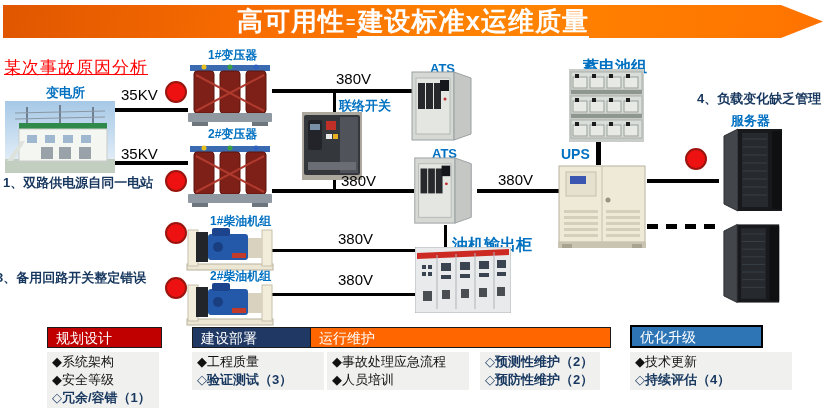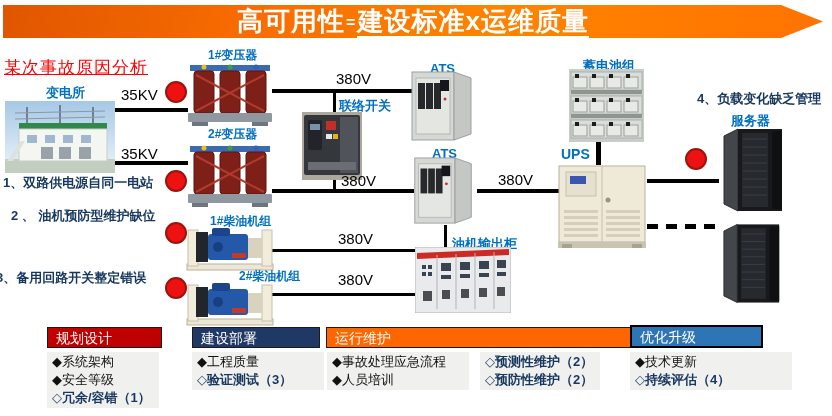--- a/index.html
+++ b/index.html
@@ -167,21 +167,21 @@
       <rect x="5" y="7" width="34" height="56" fill="#e4e6e2" stroke="#b4bab8"></rect>
       <rect x="7" y="12" width="7" height="26" fill="#26282c"></rect>
       <rect x="15" y="12" width="7" height="26" fill="#26282c"></rect>
       <rect x="23" y="12" width="7" height="26" fill="#26282c"></rect>
       <rect x="29" y="9" width="9" height="11" fill="#14161c"></rect>
       <circle cx="34" cy="28" r="1.5" fill="#c03030"></circle>
     </svg>
   </div>
   <div class="abs volt" style="left:498px;top:171px;">380V</div>
 
-  <div class="abs bluelabel" style="left:583px;top:57px;font-size:13px;font-family:Liberation Mono, monospace;">蓄电池组</div>
+  <div class="abs bluelabel" style="left:583px;top:57px;font-size:16px;font-family:Liberation Mono, monospace;">蓄电池组</div>
   <div class="abs" style="left:569px;top:69px;">
     <svg width="75" height="73" viewBox="0 0 75 73">
       <rect width="75" height="73" fill="#c9cdc9"></rect>
       <g>
         <rect x="2" y="3" width="71" height="18" fill="#dadeda" stroke="#aab0aa"></rect>
         <rect x="4" y="8" width="14" height="11" fill="#e8eae6" stroke="#9aa09a"></rect>
           <rect x="6" y="5" width="4" height="4" fill="#1c1c1c"></rect>
         <rect x="21" y="8" width="14" height="11" fill="#e8eae6" stroke="#9aa09a"></rect>
           <rect x="23" y="5" width="4" height="4" fill="#1c1c1c"></rect>
         <rect x="38" y="8" width="14" height="11" fill="#e8eae6" stroke="#9aa09a"></rect>
@@ -287,38 +287,38 @@
       <rect x="2" y="6" width="10" height="36" fill="#f2ecda" stroke="#c6c0aa"></rect>
       <rect x="76" y="6" width="10" height="36" fill="#f2ecda" stroke="#c6c0aa"></rect>
       <rect x="10" y="8" width="12" height="30" fill="#22262a"></rect>
       <rect x="22" y="10" width="40" height="26" rx="3" fill="#2458a8"></rect>
       <rect x="26" y="4" width="18" height="8" rx="2" fill="#1c448c"></rect>
       <circle cx="32" cy="23" r="5" fill="#1a3f80"></circle>
       <rect x="46" y="29" width="14" height="5" fill="#c23a2a"></rect>
       <rect x="62" y="14" width="14" height="20" fill="#d8d2be"></rect>
     </svg>
   </div>
-  <div class="abs bluelabel" style="left:210px;top:268px;margin-left:29px;">2#柴油机组</div>
+  <div class="abs bluelabel" style="left:210px;top:268px;">2#柴油机组</div>
   <div class="abs" style="left:186px;top:279px;">
     <svg width="88" height="47" viewBox="0 0 88 47">
       <rect x="1" y="40" width="86" height="6" fill="#ece6d4" stroke="#b8b29e"></rect>
       <rect x="2" y="6" width="10" height="36" fill="#f2ecda" stroke="#c6c0aa"></rect>
       <rect x="76" y="6" width="10" height="36" fill="#f2ecda" stroke="#c6c0aa"></rect>
       <rect x="10" y="8" width="12" height="30" fill="#22262a"></rect>
       <rect x="22" y="10" width="40" height="26" rx="3" fill="#2458a8"></rect>
       <rect x="26" y="4" width="18" height="8" rx="2" fill="#1c448c"></rect>
       <circle cx="32" cy="23" r="5" fill="#1a3f80"></circle>
       <rect x="46" y="29" width="14" height="5" fill="#c23a2a"></rect>
       <rect x="62" y="14" width="14" height="20" fill="#d8d2be"></rect>
     </svg>
   </div>
   <div class="abs volt" style="left:338px;top:230px;">380V</div>
   <div class="abs volt" style="left:338px;top:271px;">380V</div>
 
-  <div class="abs bluelabel" style="left:452px;top:235px;font-size:13px;">油机输出柜</div>
+  <div class="abs bluelabel" style="left:452px;top:235px;font-size:16px;">油机输出柜</div>
   <div class="abs" style="left:415px;top:247px;">
     <svg width="96" height="66" viewBox="0 0 96 66">
       <rect x="0" y="0" width="96" height="66" fill="#e8eaec" stroke="#b0b5b9"></rect>
       <polygon points="2,6 94,2 94,8 2,12" fill="#cc2a22"></polygon>
       <line x1="22" y1="8" x2="22" y2="62" stroke="#b0b5b9"></line>
       <line x1="41" y1="7" x2="41" y2="62" stroke="#b0b5b9"></line>
       <line x1="60" y1="6" x2="60" y2="62" stroke="#b0b5b9"></line>
       <line x1="79" y1="5" x2="79" y2="62" stroke="#b0b5b9"></line>
       <g fill="#3a4450">
         <rect x="7" y="18" width="4" height="4"></rect>
@@ -338,26 +338,25 @@
         <rect x="8" y="44" width="9" height="10"></rect>
           <rect x="27" y="43" width="8" height="9"></rect>
         <rect x="46" y="42" width="8" height="9"></rect>
           <rect x="64" y="41" width="8" height="9"></rect>
         <rect x="82" y="40" width="8" height="9"></rect>
       </g>
     </svg>
   </div>
 
   <div class="abs cause" style="left:3px;top:174px;">1、双路供电源自同一电站</div>
-  <div class="abs cause" style="left:11px;top:207px;">2 、 油机预防型维护缺位</div>
   <div class="abs cause" style="left:-4px;top:269px;">3、备用回路开关整定错误</div>
 
   <div class="abs th" style="left:47px;width:115px;background:#c00000;">规划设计</div>
   <div class="abs th" style="left:192px;width:128px;background:#1f3864;">建设部署</div>
-  <div class="abs th" style="left:326px;width:332px;background:#ff6600;">运行维护</div>
+  <div class="abs th" style="left:310px;width:301px;background:#ff6600;">运行维护</div>
   <div class="abs th" style="left:630px;width:133px;background:#2e75b6;border:2px solid #000;top:325px;height:23px;">优化升级</div>
 
   <div class="abs td" style="left:47px;width:112px;">
     <div class="tl">◆系统架构</div>
     <div class="tl">◆安全等级</div>
     <div class="tl em">◇冗余/容错（1）</div>
   </div>
   <div class="abs td" style="left:192px;width:132px;">
     <div class="tl">◆工程质量</div>
     <div class="tl em">◇验证测试（3）</div>

